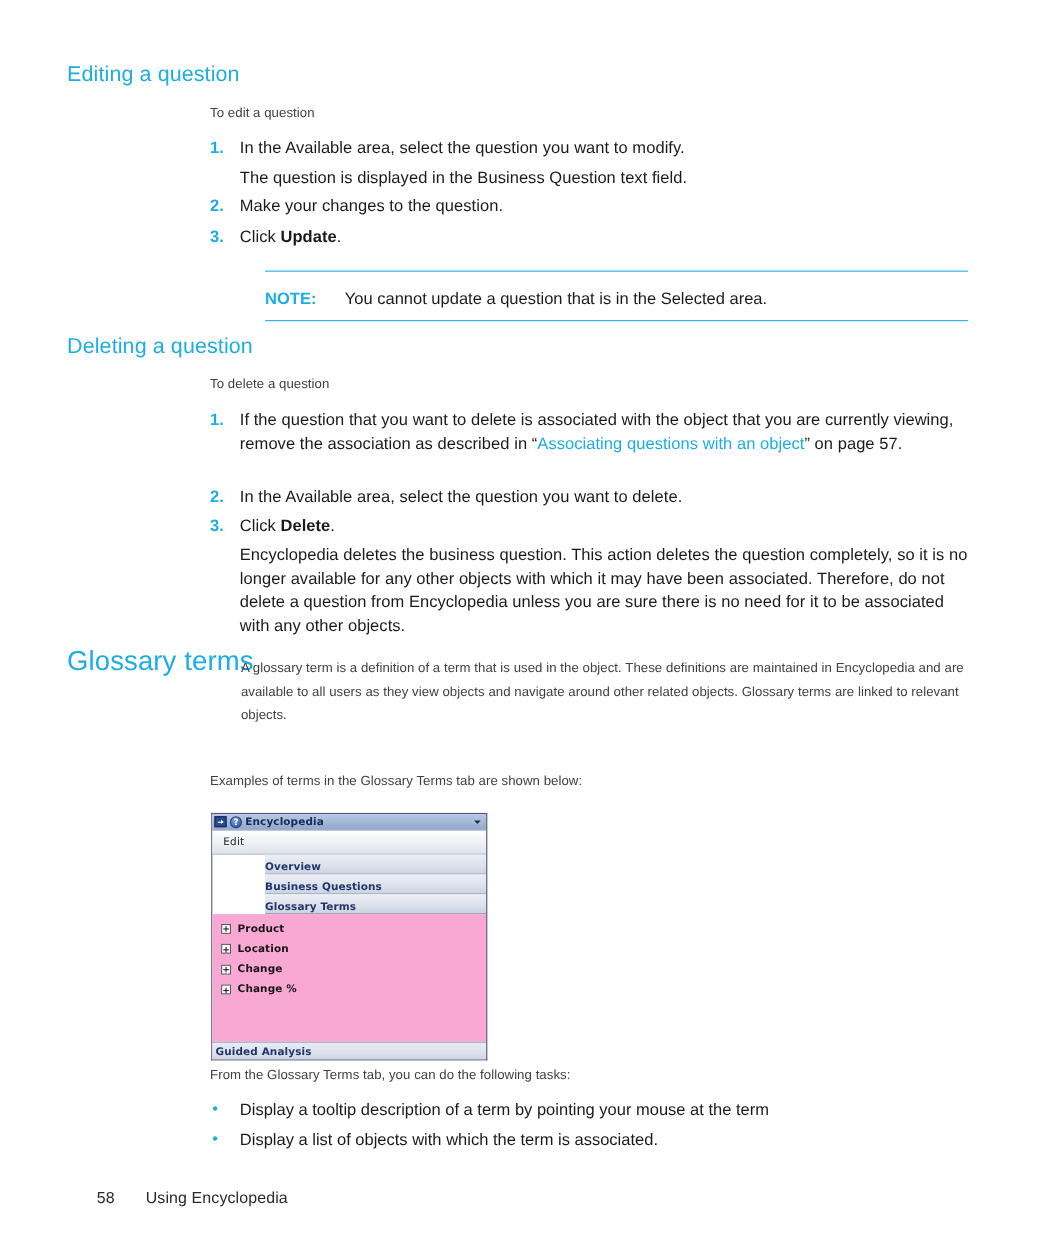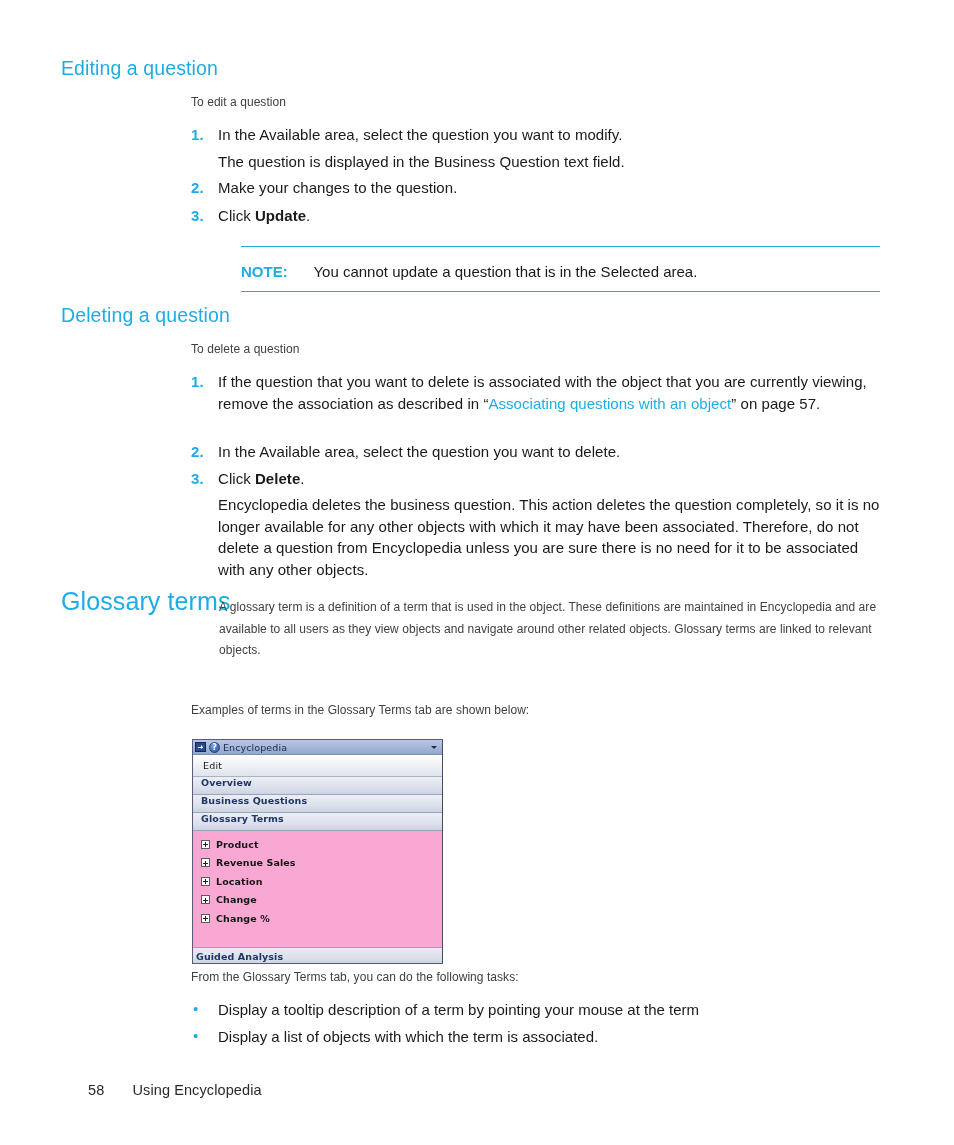--- a/index.html
+++ b/index.html
@@ -188,21 +188,21 @@
     color: #ffffff;
     font-size: 8px;
     line-height: 9px;
     text-align: center;
     font-weight: bold;
     flex: 0 0 auto;
   }
   .shot-title {
     font-size: 9.5px;
     color: #152a55;
-    font-weight: normal;
+    font-weight: bold;
     letter-spacing: 0.1px;
     white-space: nowrap;
   }
   .ic-menu-arrow {
     position: absolute;
     right: 5px; top: 6px;
     width: 0; height: 0;
     border-left: 3px solid transparent;
     border-right: 3px solid transparent;
     border-top: 3px solid #1b2e55;
@@ -221,22 +221,23 @@
     font-size: 9.5px;
     color: #1b1b1b;
     letter-spacing: 0.2px;
   }
 
   .shot-tab {
     height: 18px;
     background: linear-gradient(to bottom, #eceef4 0%, #dde1ec 60%, #ccd3e2 100%);
     border-bottom: 1px solid #9aa5bd;
     display: flex;
-    align-items: flex-start;
-    padding-left: 8px;
+    align-items: flex-end;
+    padding-left: 0;
+    margin-left: 48px;
   }
   .shot-tab .tab-label {
     font-size: 9.5px;
     font-weight: bold;
     color: #1e3768;
     letter-spacing: 0.1px;
     white-space: nowrap;
   }
 
   .shot-tree {
@@ -383,24 +384,20 @@
       <span class="tab-label">Business Questions</span>
     </div>
     <div class="shot-tab">
       <span class="tab-label">Glossary Terms</span>
     </div>
 
     <div class="shot-tree">
       <div class="tree-row">
         <span class="ic-expand"></span>
         <span class="tree-label">Product</span>
-      </div>
-      <div class="tree-row">
-        <span class="ic-expand"></span>
-        <span class="tree-label">Revenue Sales</span>
       </div>
       <div class="tree-row">
         <span class="ic-expand"></span>
         <span class="tree-label">Location</span>
       </div>
       <div class="tree-row">
         <span class="ic-expand"></span>
         <span class="tree-label">Change</span>
       </div>
       <div class="tree-row">

